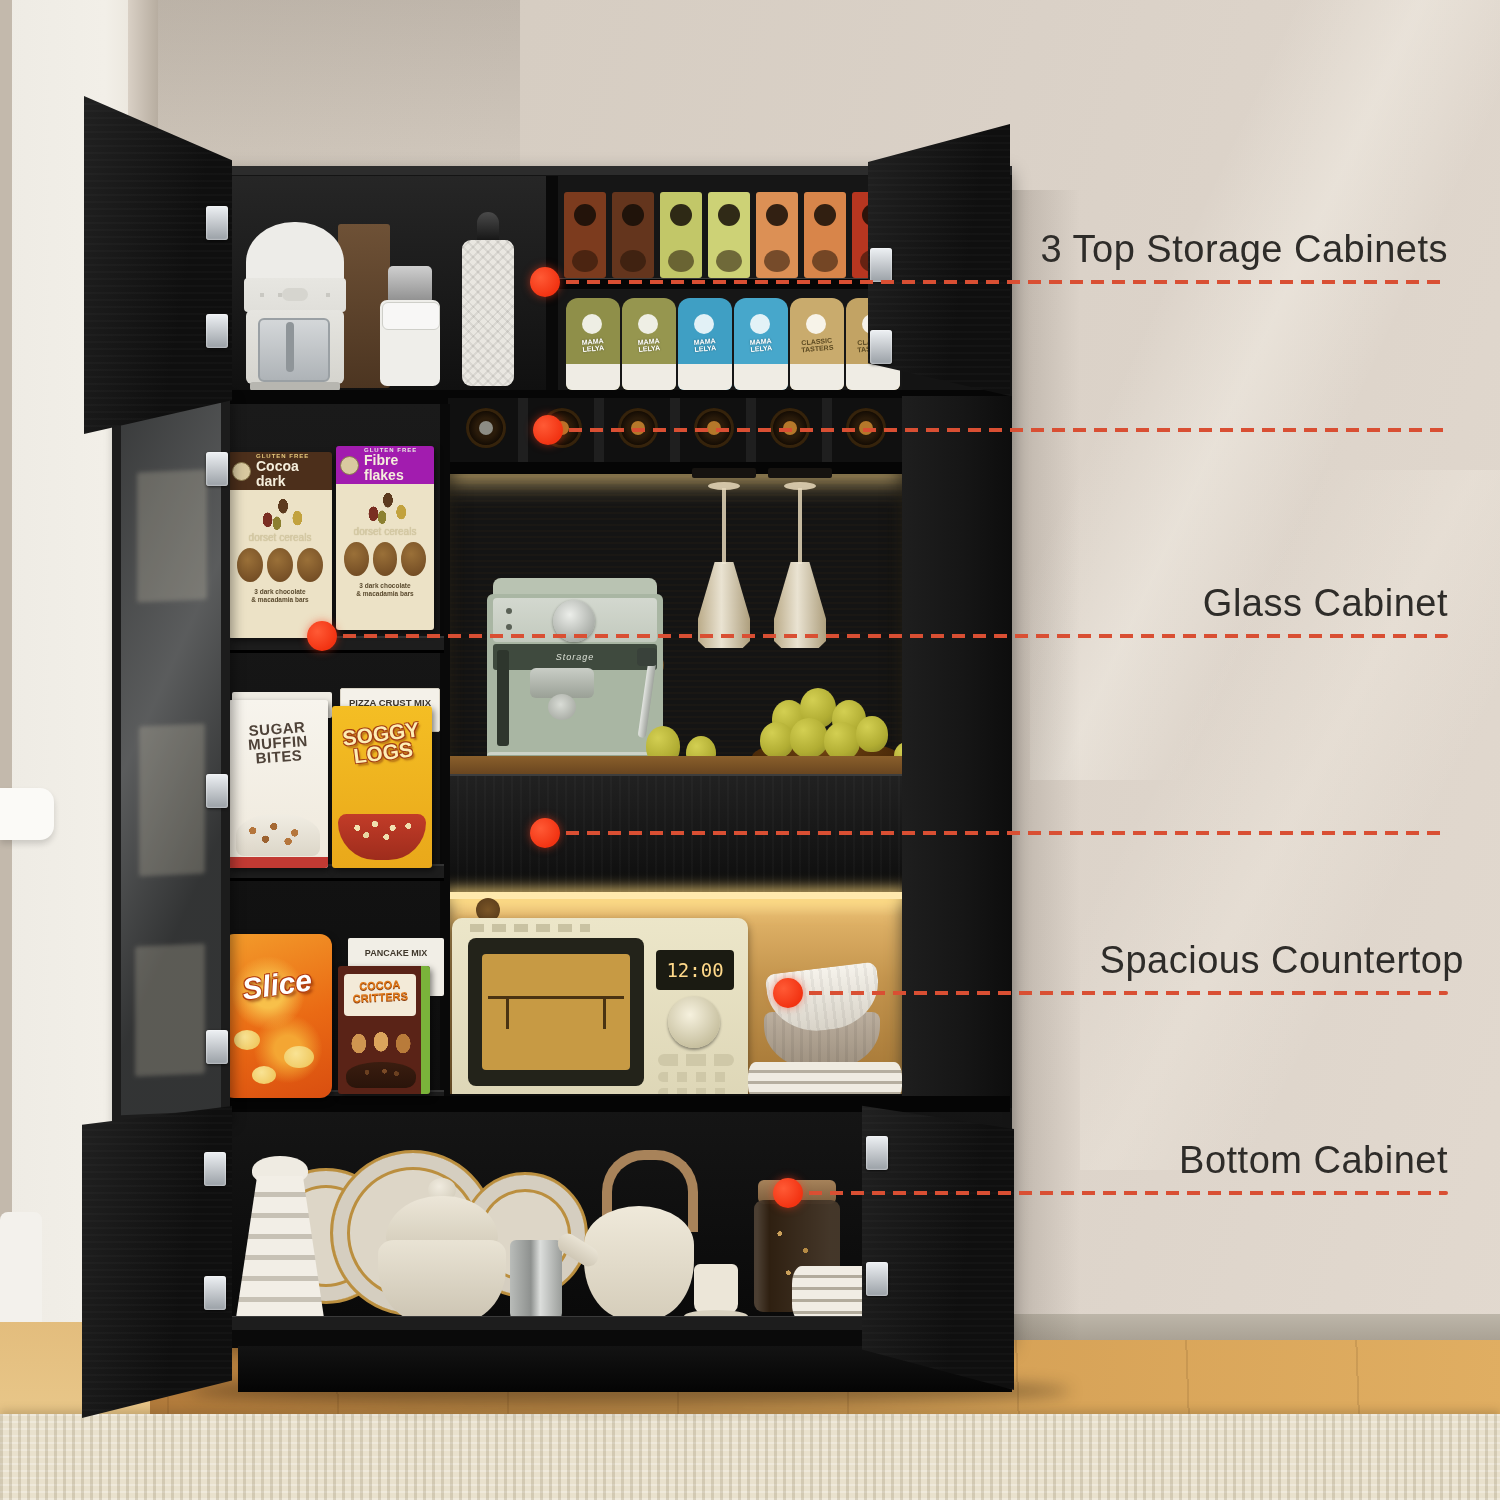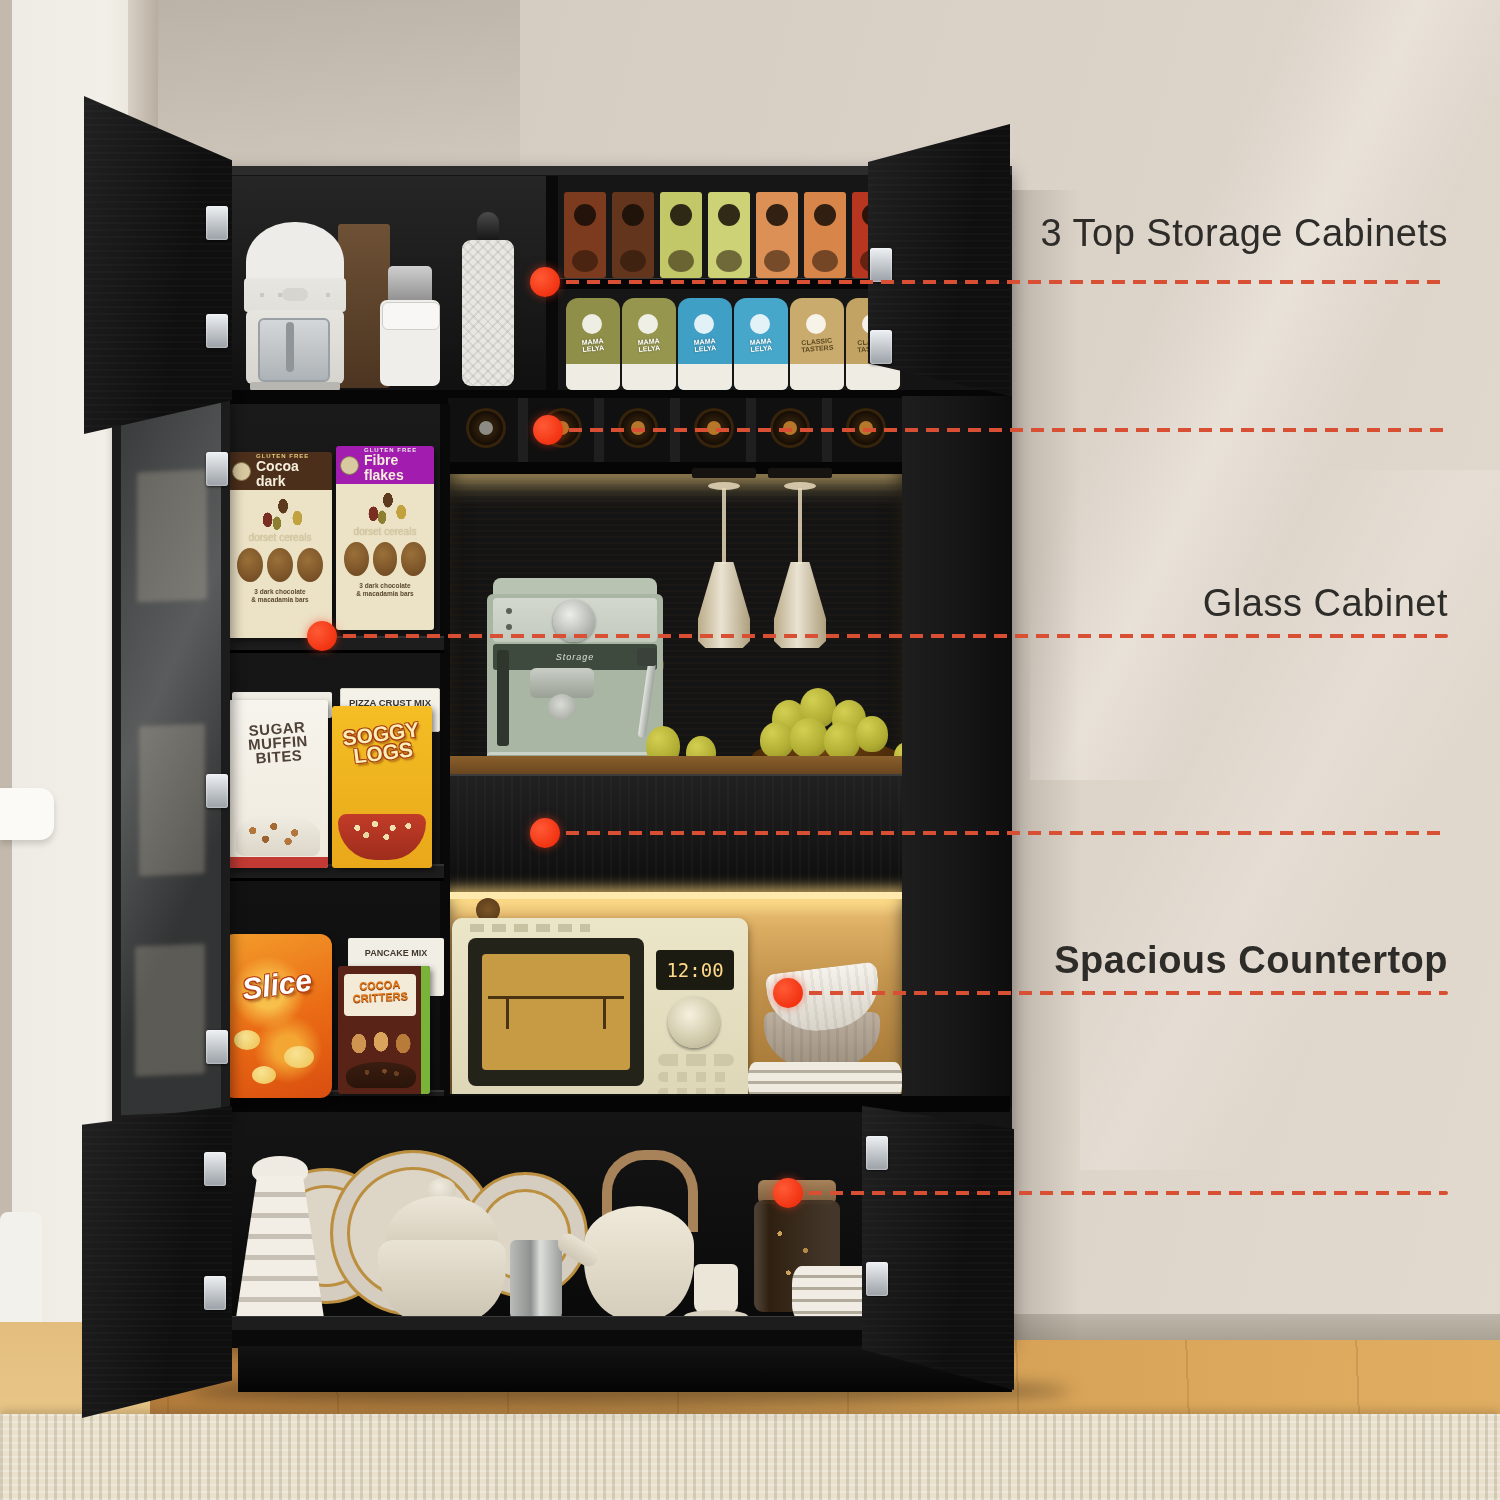--- a/index.html
+++ b/index.html
@@ -602,32 +602,33 @@
   <div class="abs hinge" style="left:870px;top:330px;"></div>
   <div class="abs door door-bl"></div>
   <div class="abs hinge" style="left:204px;top:1152px;"></div>
   <div class="abs hinge" style="left:204px;top:1276px;"></div>
   <div class="abs door door-br"></div>
   <div class="abs hinge" style="left:866px;top:1136px;"></div>
   <div class="abs hinge" style="left:866px;top:1262px;"></div>
 
   <div class="abs co-dot" style="left:530px;top:267px;"></div>
   <div class="abs co-line" style="left:545px;top:280px;width:903px;"></div>
-  <div class="abs co-label" style="right:52px;top:212px;">3 Top Storage Cabinets</div>
+  <div class="abs co-label" style="right:52px;top:228px;">3 Top Storage Cabinets</div>
 
   <div class="abs co-dot" style="left:533px;top:415px;"></div>
   <div class="abs co-line" style="left:548px;top:428px;width:900px;"></div>
 
   <div class="abs co-dot" style="left:307px;top:621px;"></div>
   <div class="abs co-line" style="left:322px;top:634px;width:1126px;"></div>
   <div class="abs co-label" style="right:52px;top:582px;">Glass Cabinet</div>
 
   <div class="abs co-dot" style="left:530px;top:818px;"></div>
   <div class="abs co-line" style="left:545px;top:831px;width:903px;"></div>
 
   <div class="abs co-dot" style="left:773px;top:978px;"></div>
   <div class="abs co-line" style="left:788px;top:991px;width:660px;"></div>
-  <div class="abs co-label" style="right:52px;top:939px;font-weight:bold;">Spacious Countertop</div>
+  <div class="abs co-label" style="right:36px;top:939px;">Spacious Countertop</div>
 
   <div class="abs co-dot" style="left:773px;top:1178px;"></div>
   <div class="abs co-line" style="left:788px;top:1191px;width:660px;"></div>
+  <div class="abs co-label" style="right:52px;top:1139px;">Bottom Cabinet</div>
 
 </div>
 
 </body></html>

